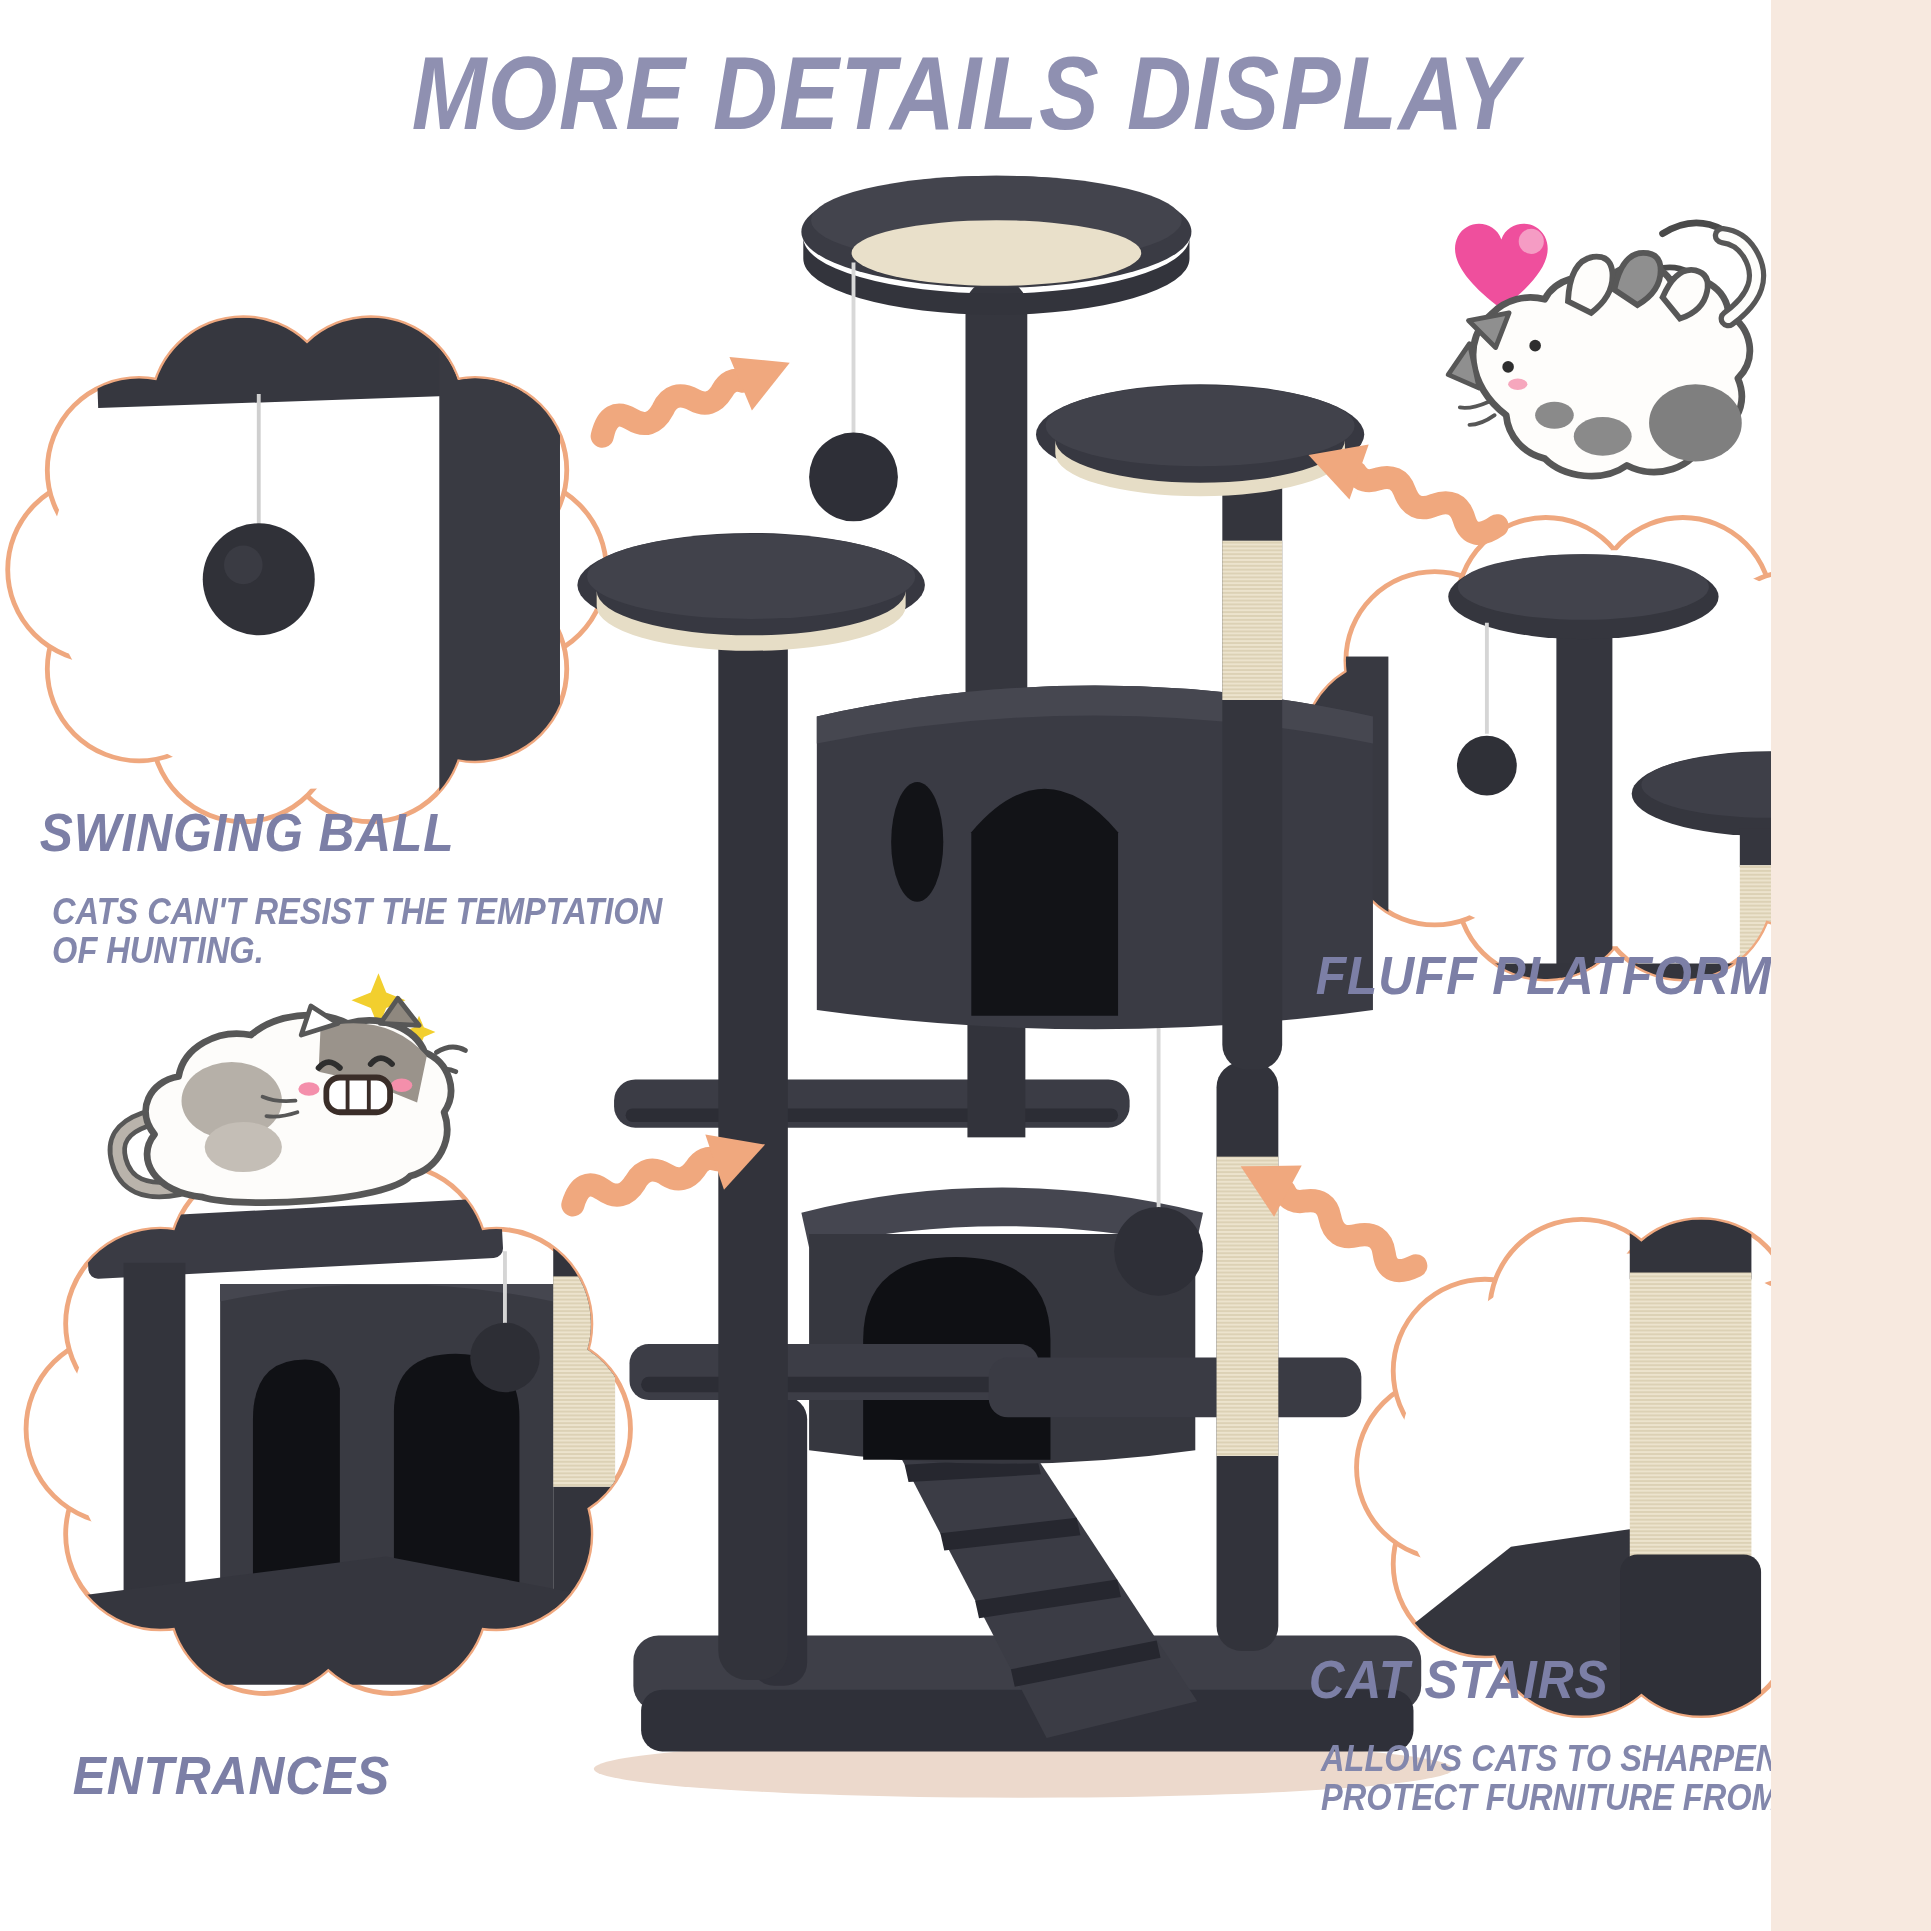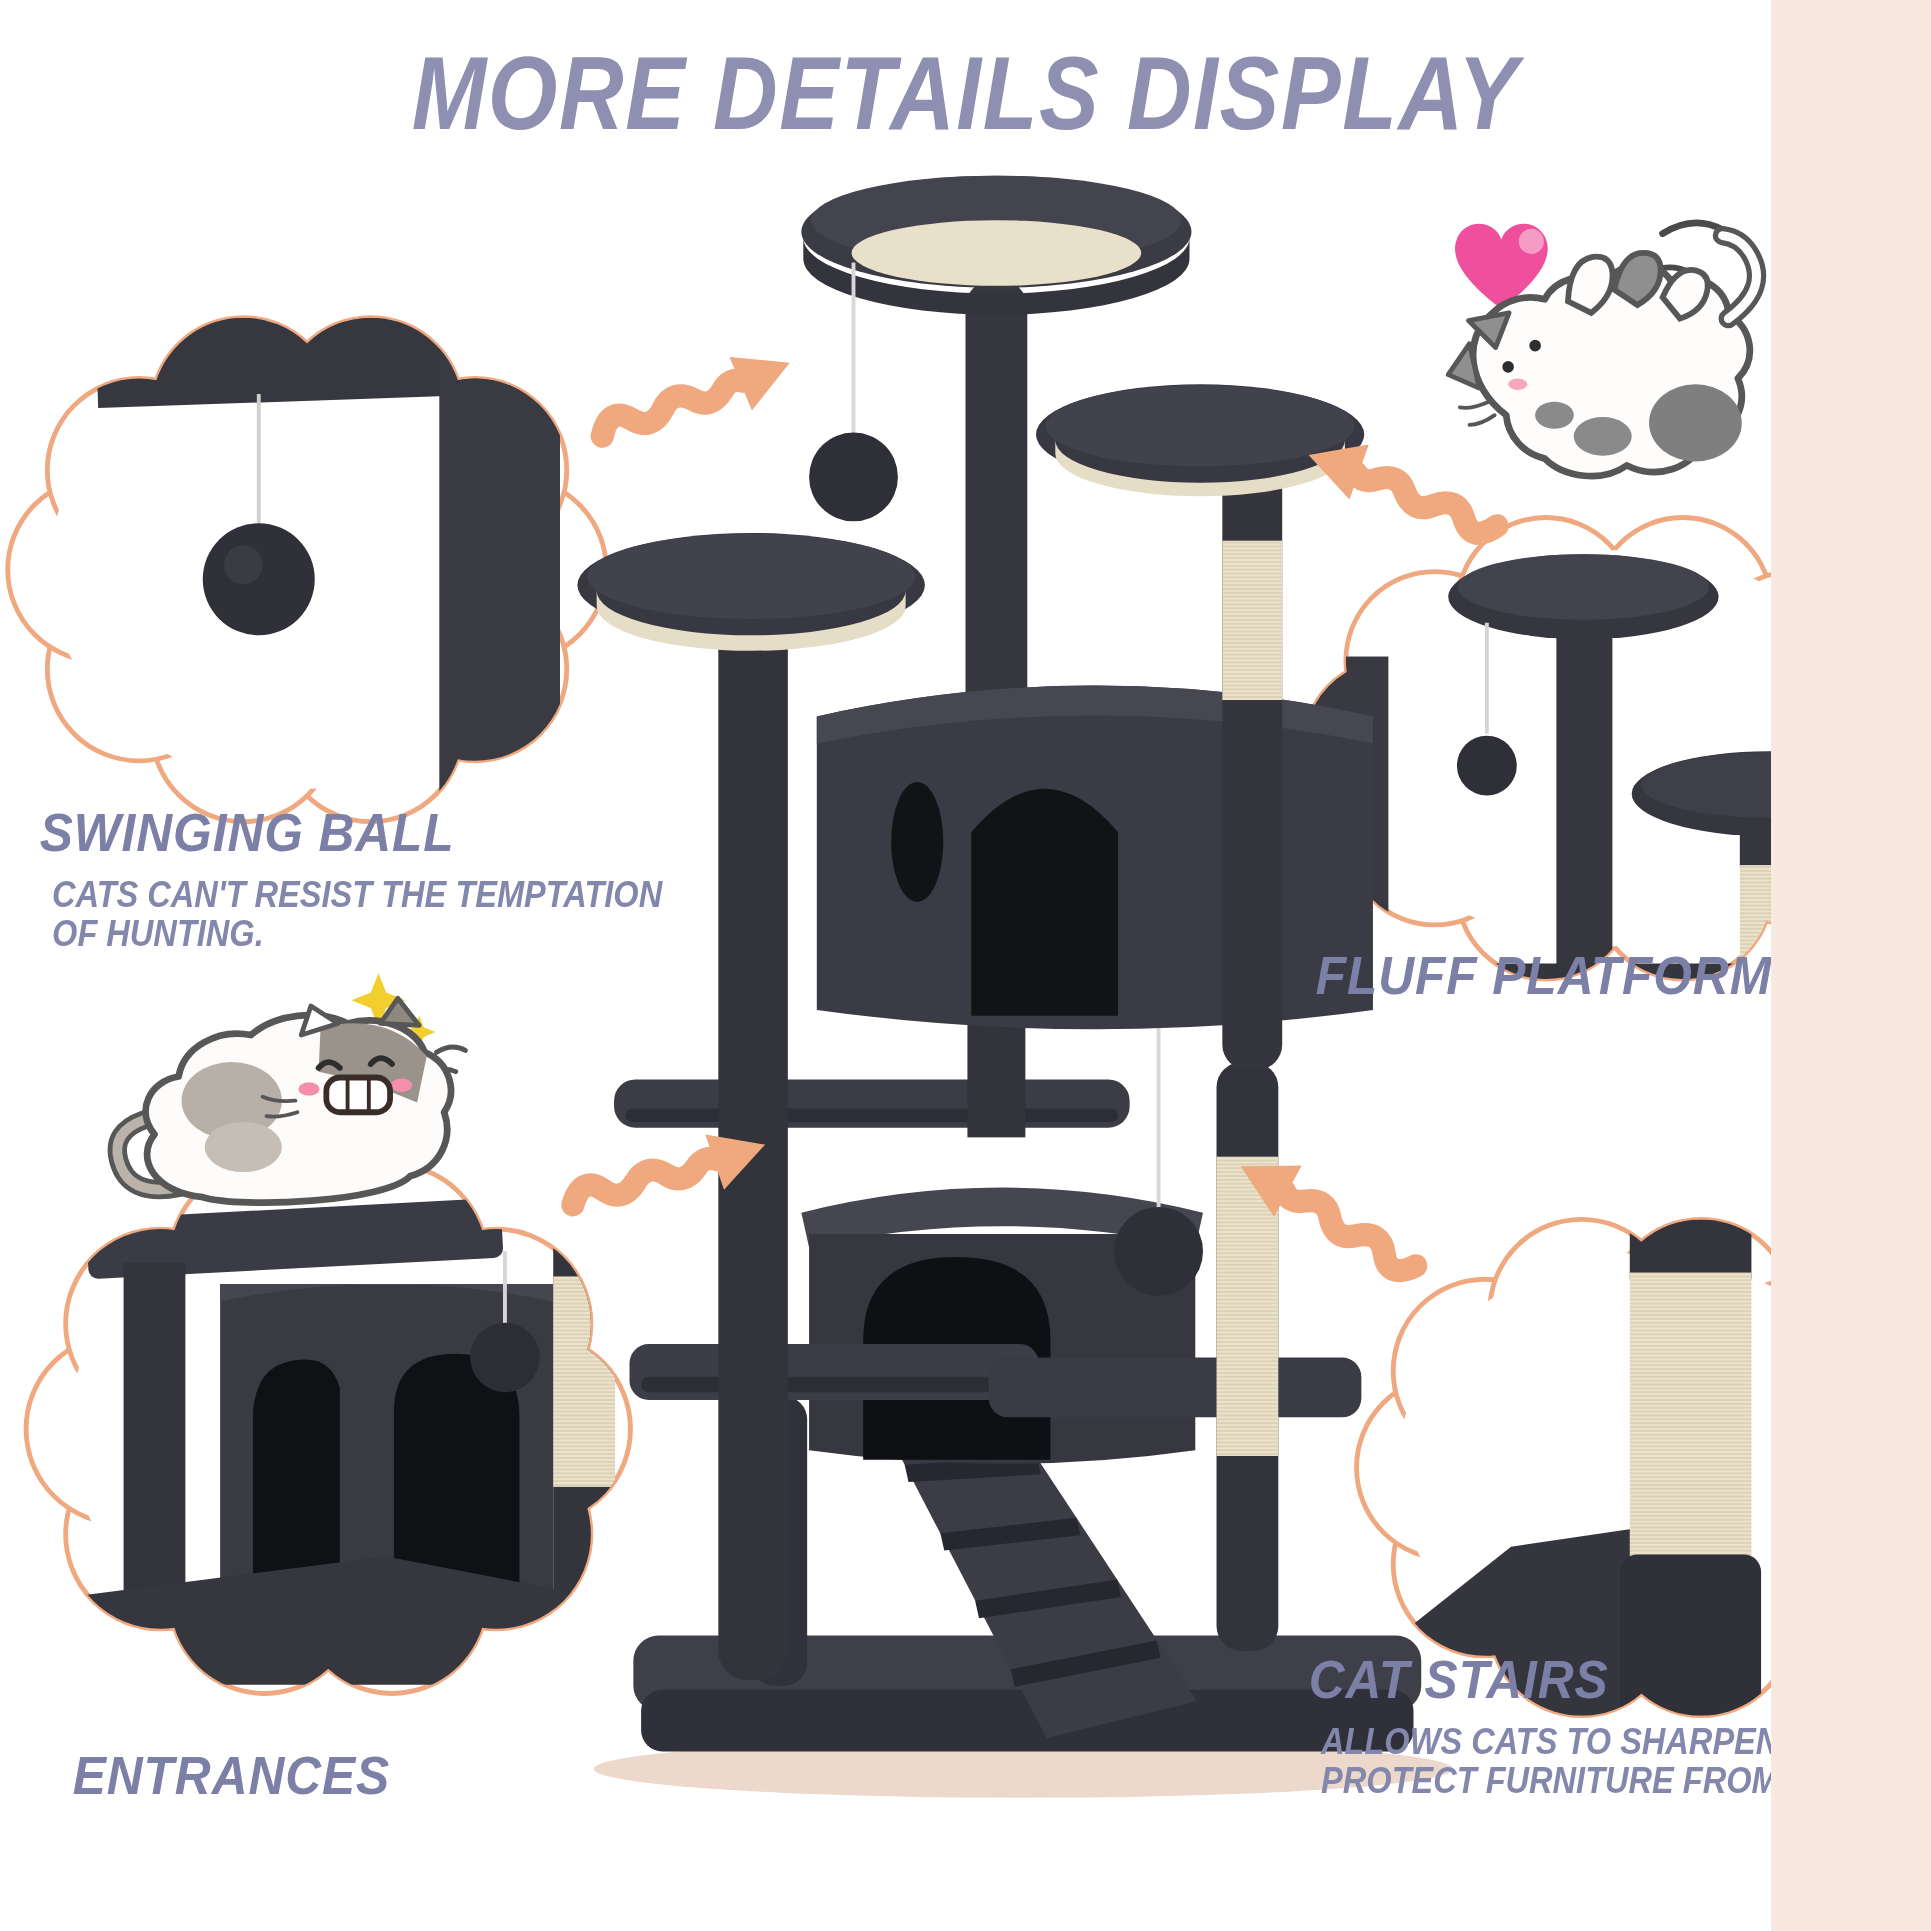--- a/index.html
+++ b/index.html
@@ -17,21 +17,21 @@
     line-height:116px;margin:0;white-space:nowrap;
     transform:scaleX(.86);transform-origin:center;
     text-shadow:-4.8px 0 0 #ffffff,4.8px 0 0 #ffffff,0 -4.8px 0 #ffffff,0 4.8px 0 #ffffff,
                 -3.9px -3.9px 0 #ffffff,3.9px 3.9px 0 #ffffff,-3.9px 3.9px 0 #ffffff,3.9px -3.9px 0 #ffffff;
   }
   .feature{position:absolute;text-align:left;}
   .feature h2{
     margin:0;font-size:54px;font-weight:bold;color:#7c7fa6;line-height:58px;
     transform:scaleX(.92);transform-origin:center;white-space:nowrap;letter-spacing:1px;
   }
-  .feature .lines{margin-top:14px;}
+  .feature .lines{margin-top:31px;}
   .feature .line{
     font-size:37px;font-weight:bold;color:#8387ac;line-height:39px;
     transform:scaleX(.88);transform-origin:center;white-space:nowrap;letter-spacing:0;
   }
   .f-swinging-ball{left:14.5px;top:803px;width:618px;}
   .f-fluff-platform{left:1291px;top:946px;width:618px;}
   .f-entrances{left:48px;top:1746px;width:618px;}
   .f-cat-stairs{left:1284px;top:1650px;width:618px;}
 </style>
 </head>

